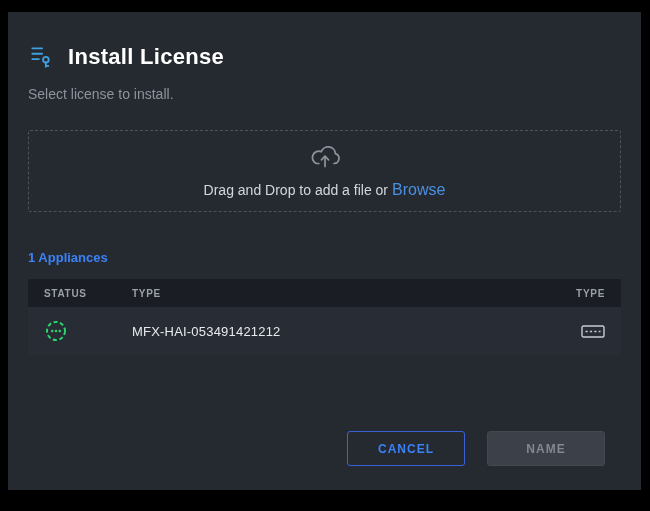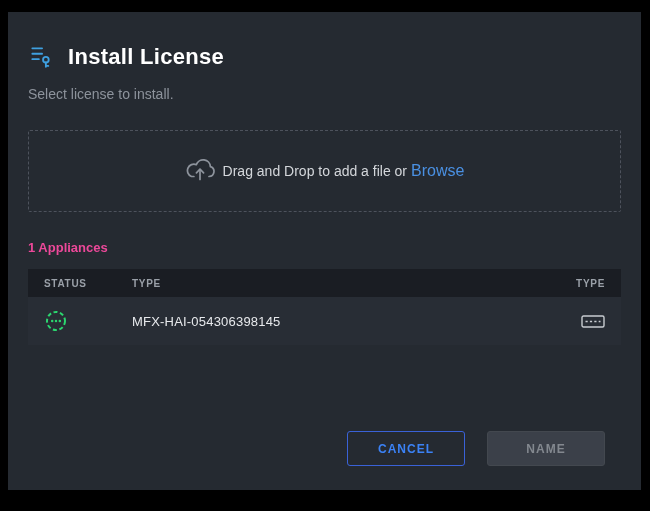--- a/index.html
+++ b/index.html
@@ -49,40 +49,41 @@
     margin-top: 16px;
     font-size: 14px;
     color: #8d939c;
   }
   .dropzone {
     margin-top: 28px;
     height: 80px;
     border: 1px dashed #4d525c;
     border-radius: 2px;
     display: flex;
+    flex-direction: column;
     align-items: center;
     justify-content: center;
     gap: 8px;
     cursor: pointer;
   }
   .dropzone-text {
     font-size: 14px;
     color: #d4d7db;
   }
   .browse-link {
     color: #4a90e2;
     text-decoration: none;
     margin-left: 4px;
     cursor: pointer;
   }
   .appliances-label {
-    margin-top: 28px;
+    margin-top: 38px;
     font-size: 13px;
     font-weight: bold;
-    color: #ec4899;
+    color: #3b82f6;
   }
   .table {
     margin-top: 14px;
   }
   .table-header {
     display: grid;
     grid-template-columns: 88px 1fr 60px;
     align-items: center;
     background: #1a1d23;
     height: 28px;
@@ -192,21 +193,21 @@
       </div>
       <div class="table-row">
         <span class="cell-status">
           <svg width="24" height="24" viewBox="0 0 24 24">
             <circle cx="12" cy="12" r="9" fill="none" stroke="#2bd66f" stroke-width="2" stroke-dasharray="4 2.6"></circle>
             <circle cx="8.2" cy="12" r="1.25" fill="#2bd66f"></circle>
             <circle cx="12" cy="12" r="1.25" fill="#2bd66f"></circle>
             <circle cx="15.8" cy="12" r="1.25" fill="#2bd66f"></circle>
           </svg>
         </span>
-        <span class="cell-name">MFX-HAI-054306398145</span>
+        <span class="cell-name">MFX-HAI-053491421212</span>
         <span class="cell-type">
           <svg width="24" height="13" viewBox="0 0 24 13" fill="none" stroke="#c8ccd1" stroke-width="1.4">
             <rect x="1" y="1" width="22" height="11" rx="1.5"></rect>
             <path d="M4.5 6.5h15" stroke-dasharray="2.2 2.2"></path>
           </svg>
         </span>
       </div>
     </div>
 
     <div class="footer">

